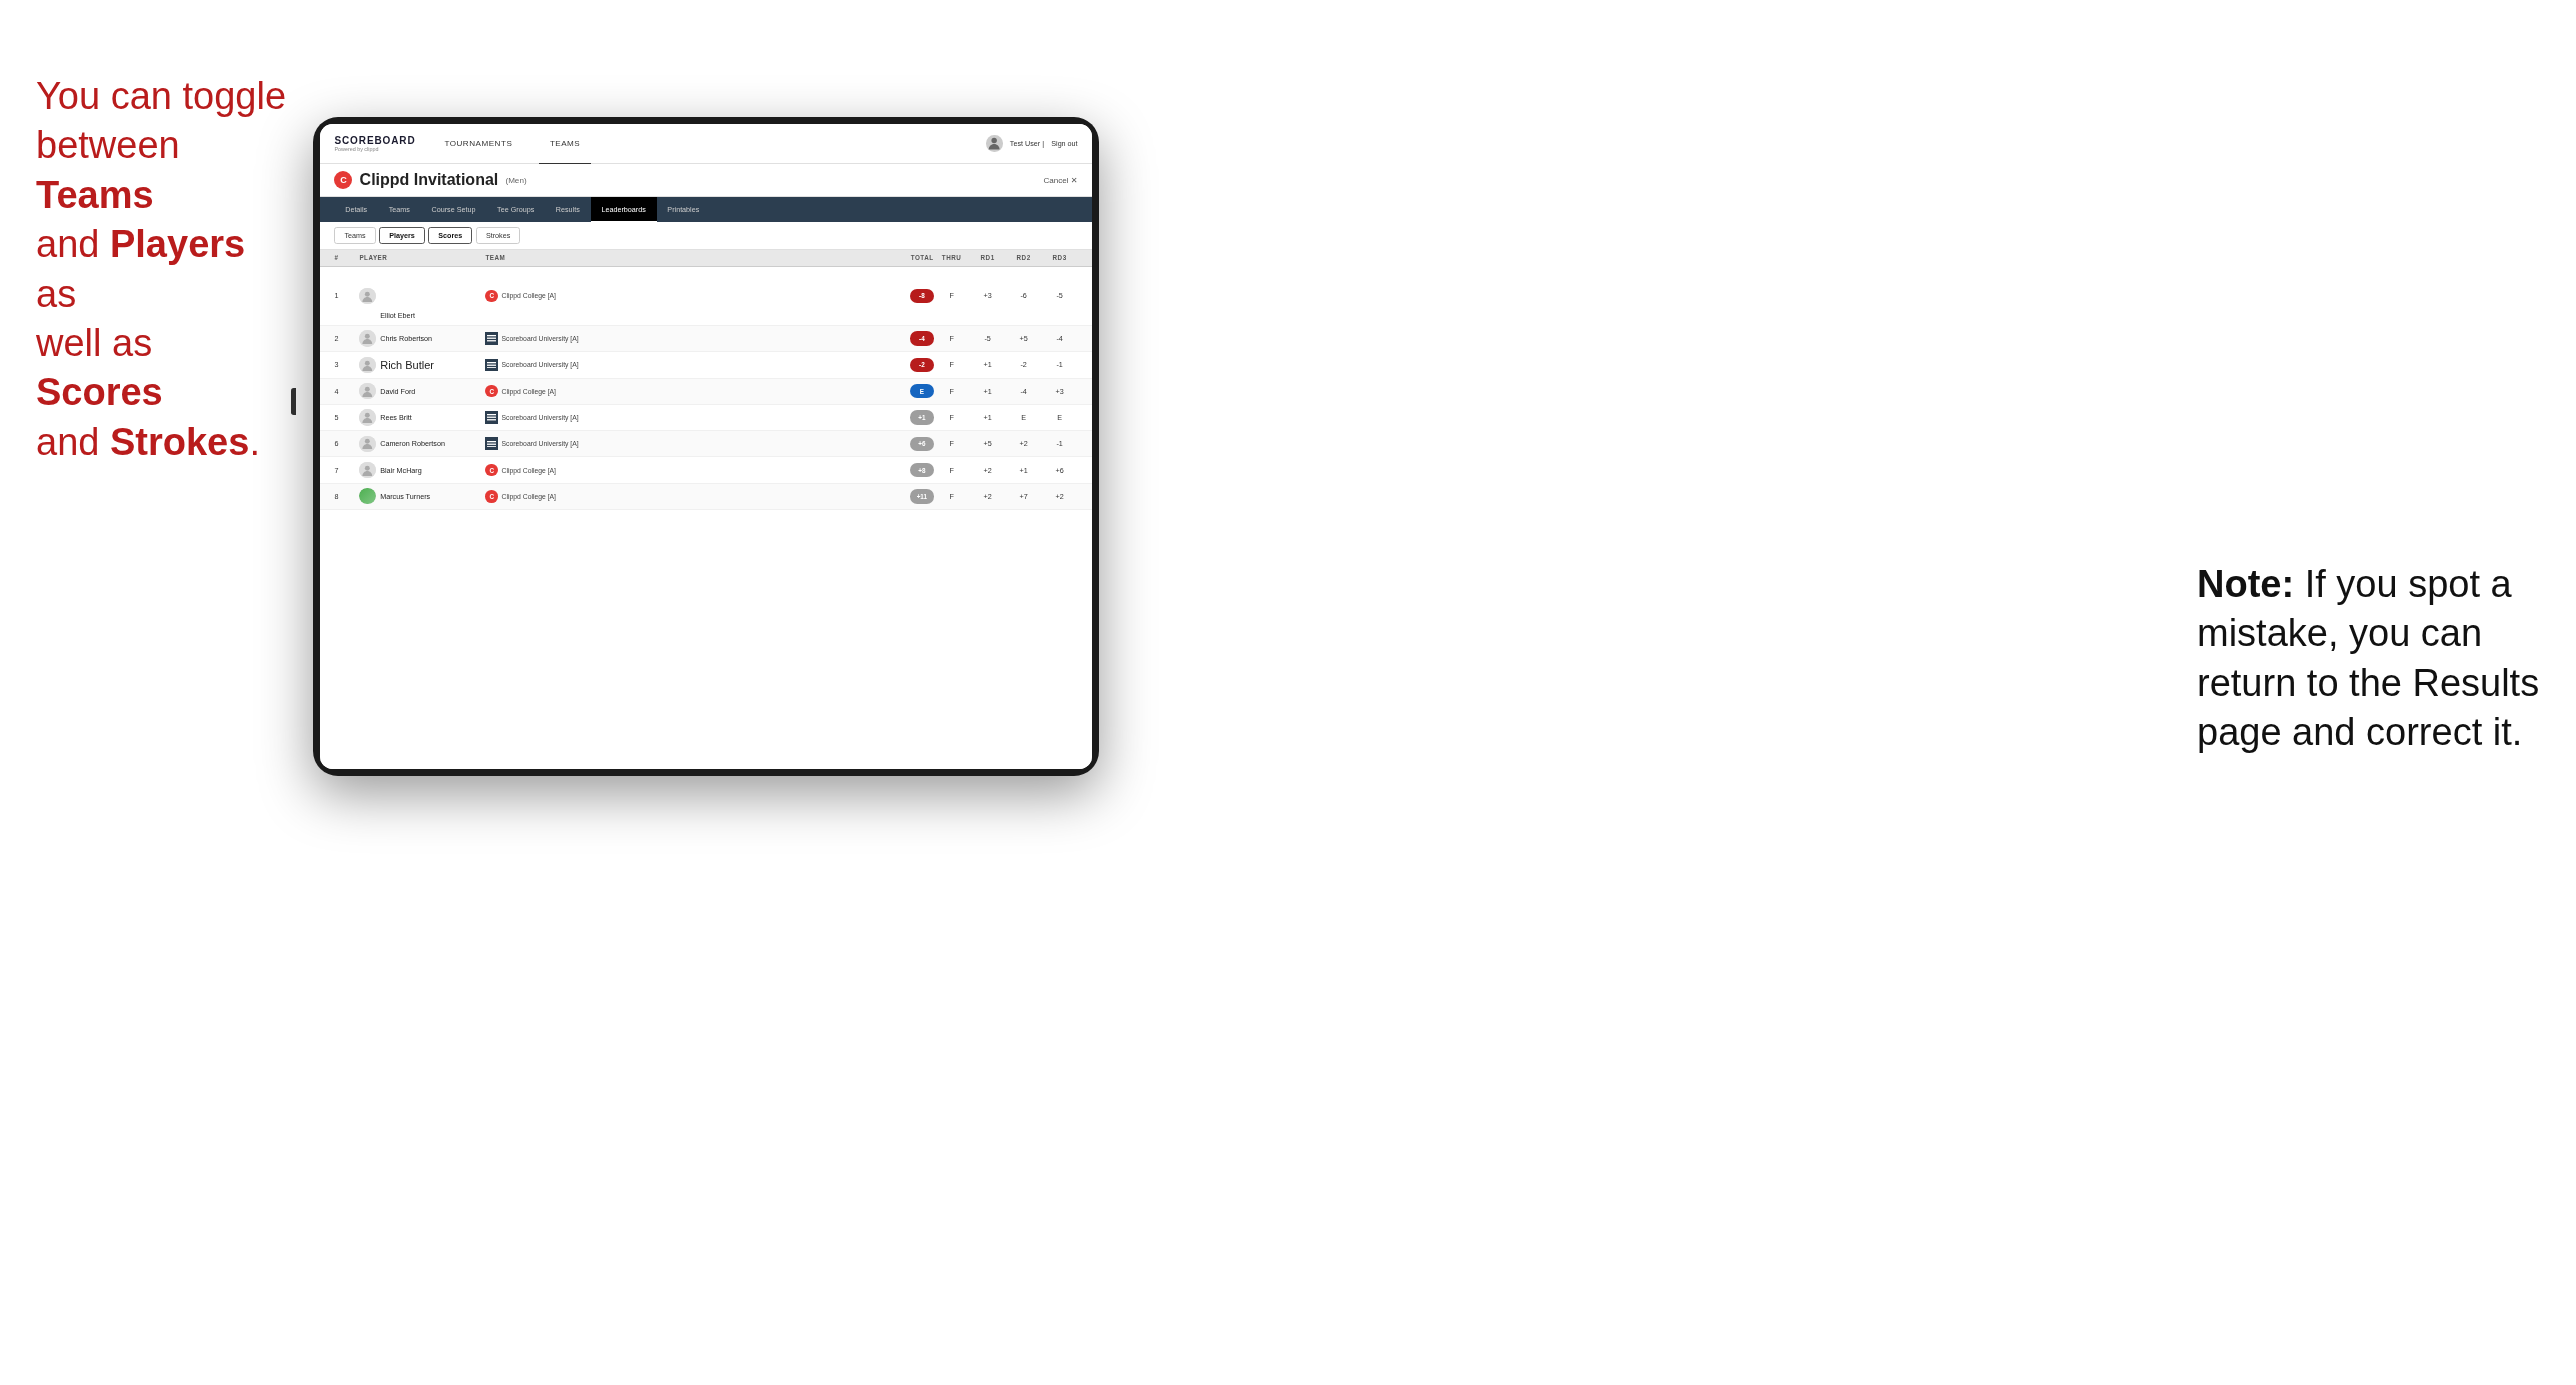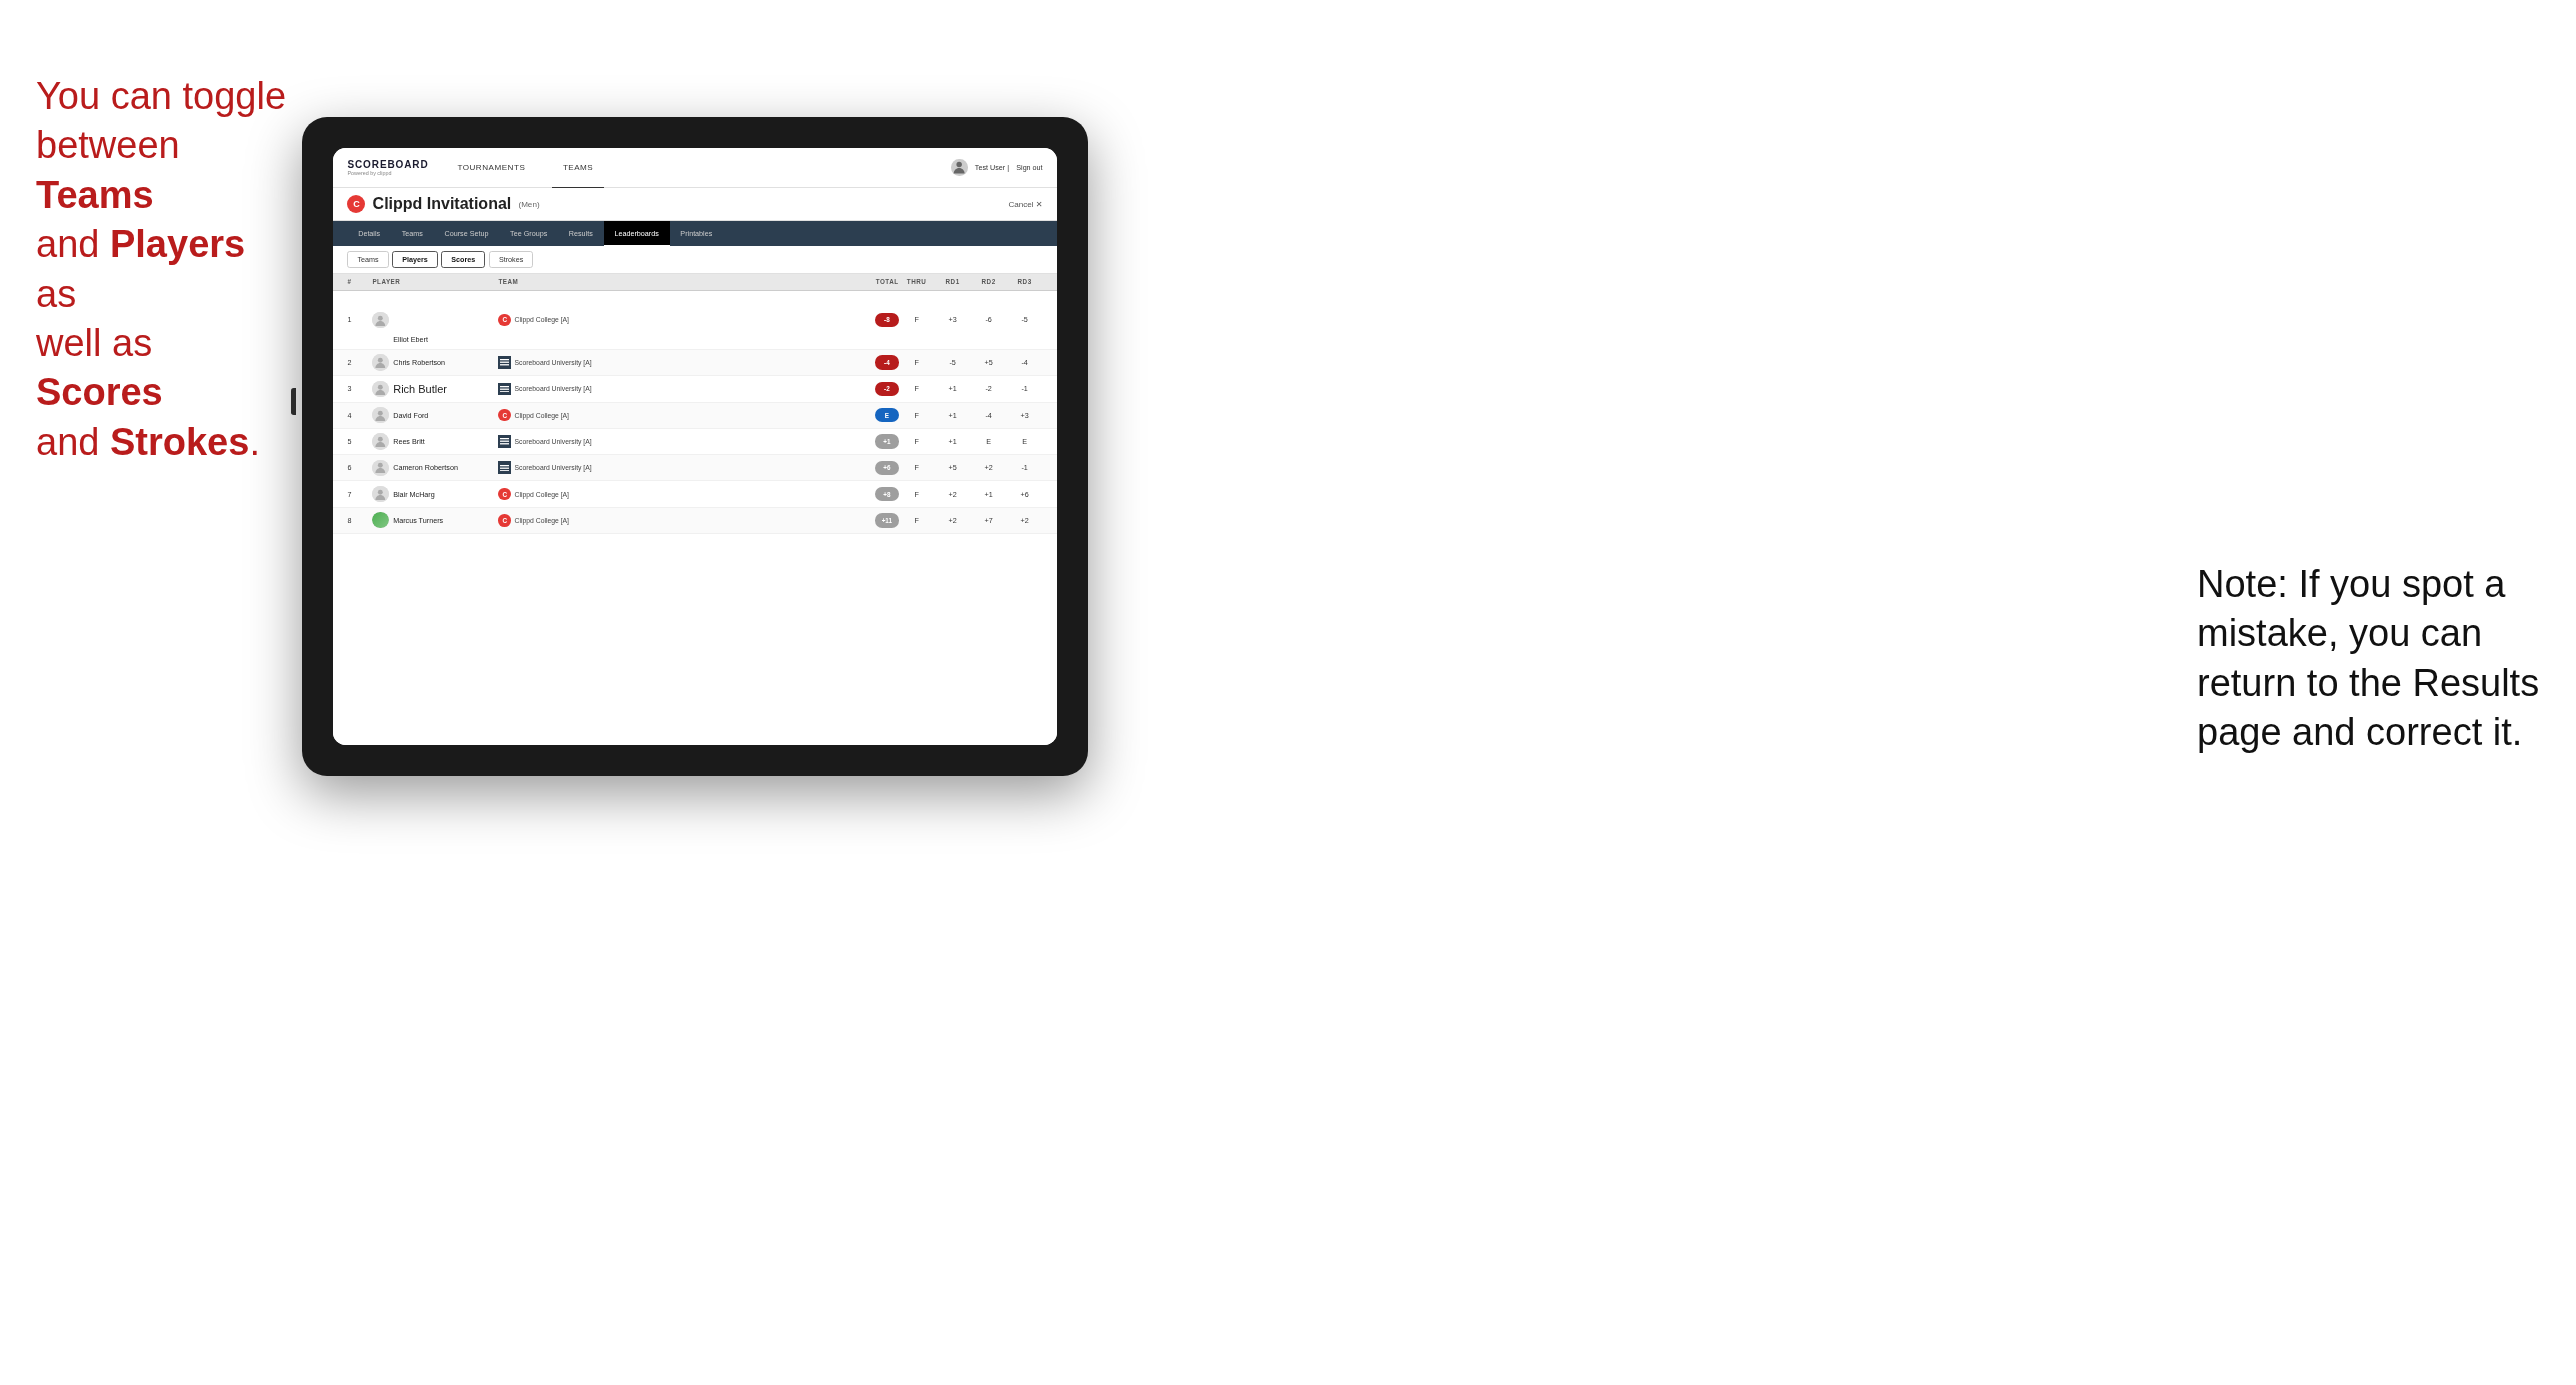--- a/index.html
+++ b/index.html
@@ -27,33 +27,33 @@
     
     .right-annotation {
       position: absolute;
       right: 36px;
       top: 560px;
       width: 343px;
       font-size: 38px;
       line-height: 1.3;
       color: #111;
     }
-    .right-annotation b { font-weight: 400; }
+    .right-annotation b { font-weight: 700; }
 
     
     .tablet-frame {
       position: absolute;
-      left: 302px;
+      left: 313px;
       top: 117px;
       width: 786px;
       height: 659px;
       background: #1a1a1a;
       border-radius: 25px;
       box-shadow: 0 18px 54px rgba(0,0,0,0.4);
-      padding: 31px;
+      padding: 7px;
     }
     .tablet-screen {
       width: 100%;
       height: 100%;
       background: #f5f5f5;
       border-radius: 12.6px;
       overflow: hidden;
       display: flex;
       flex-direction: column;
     }

